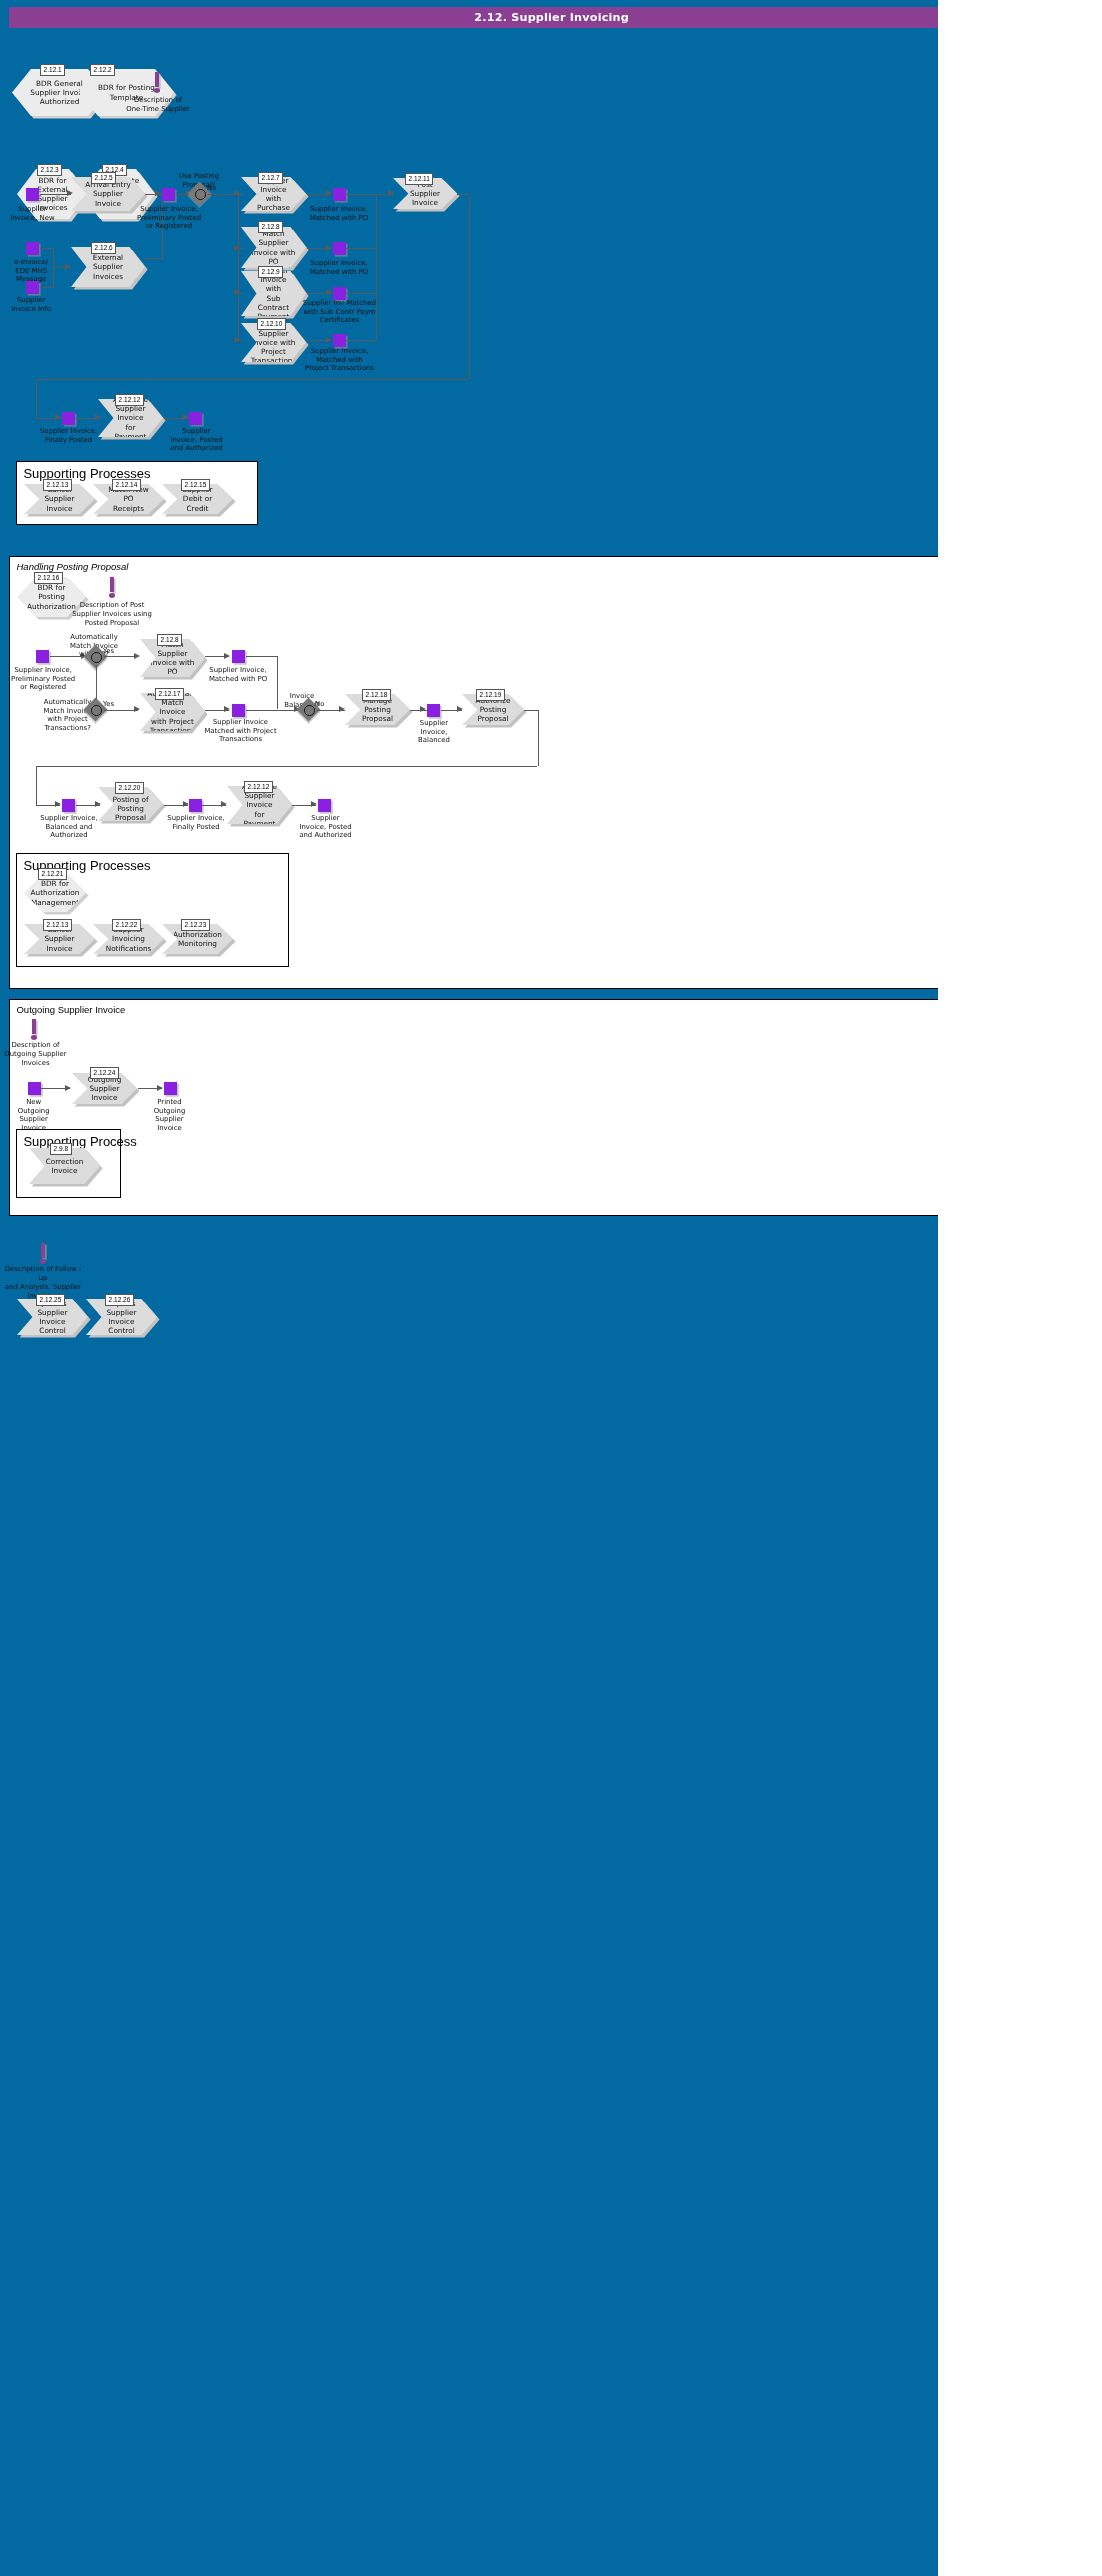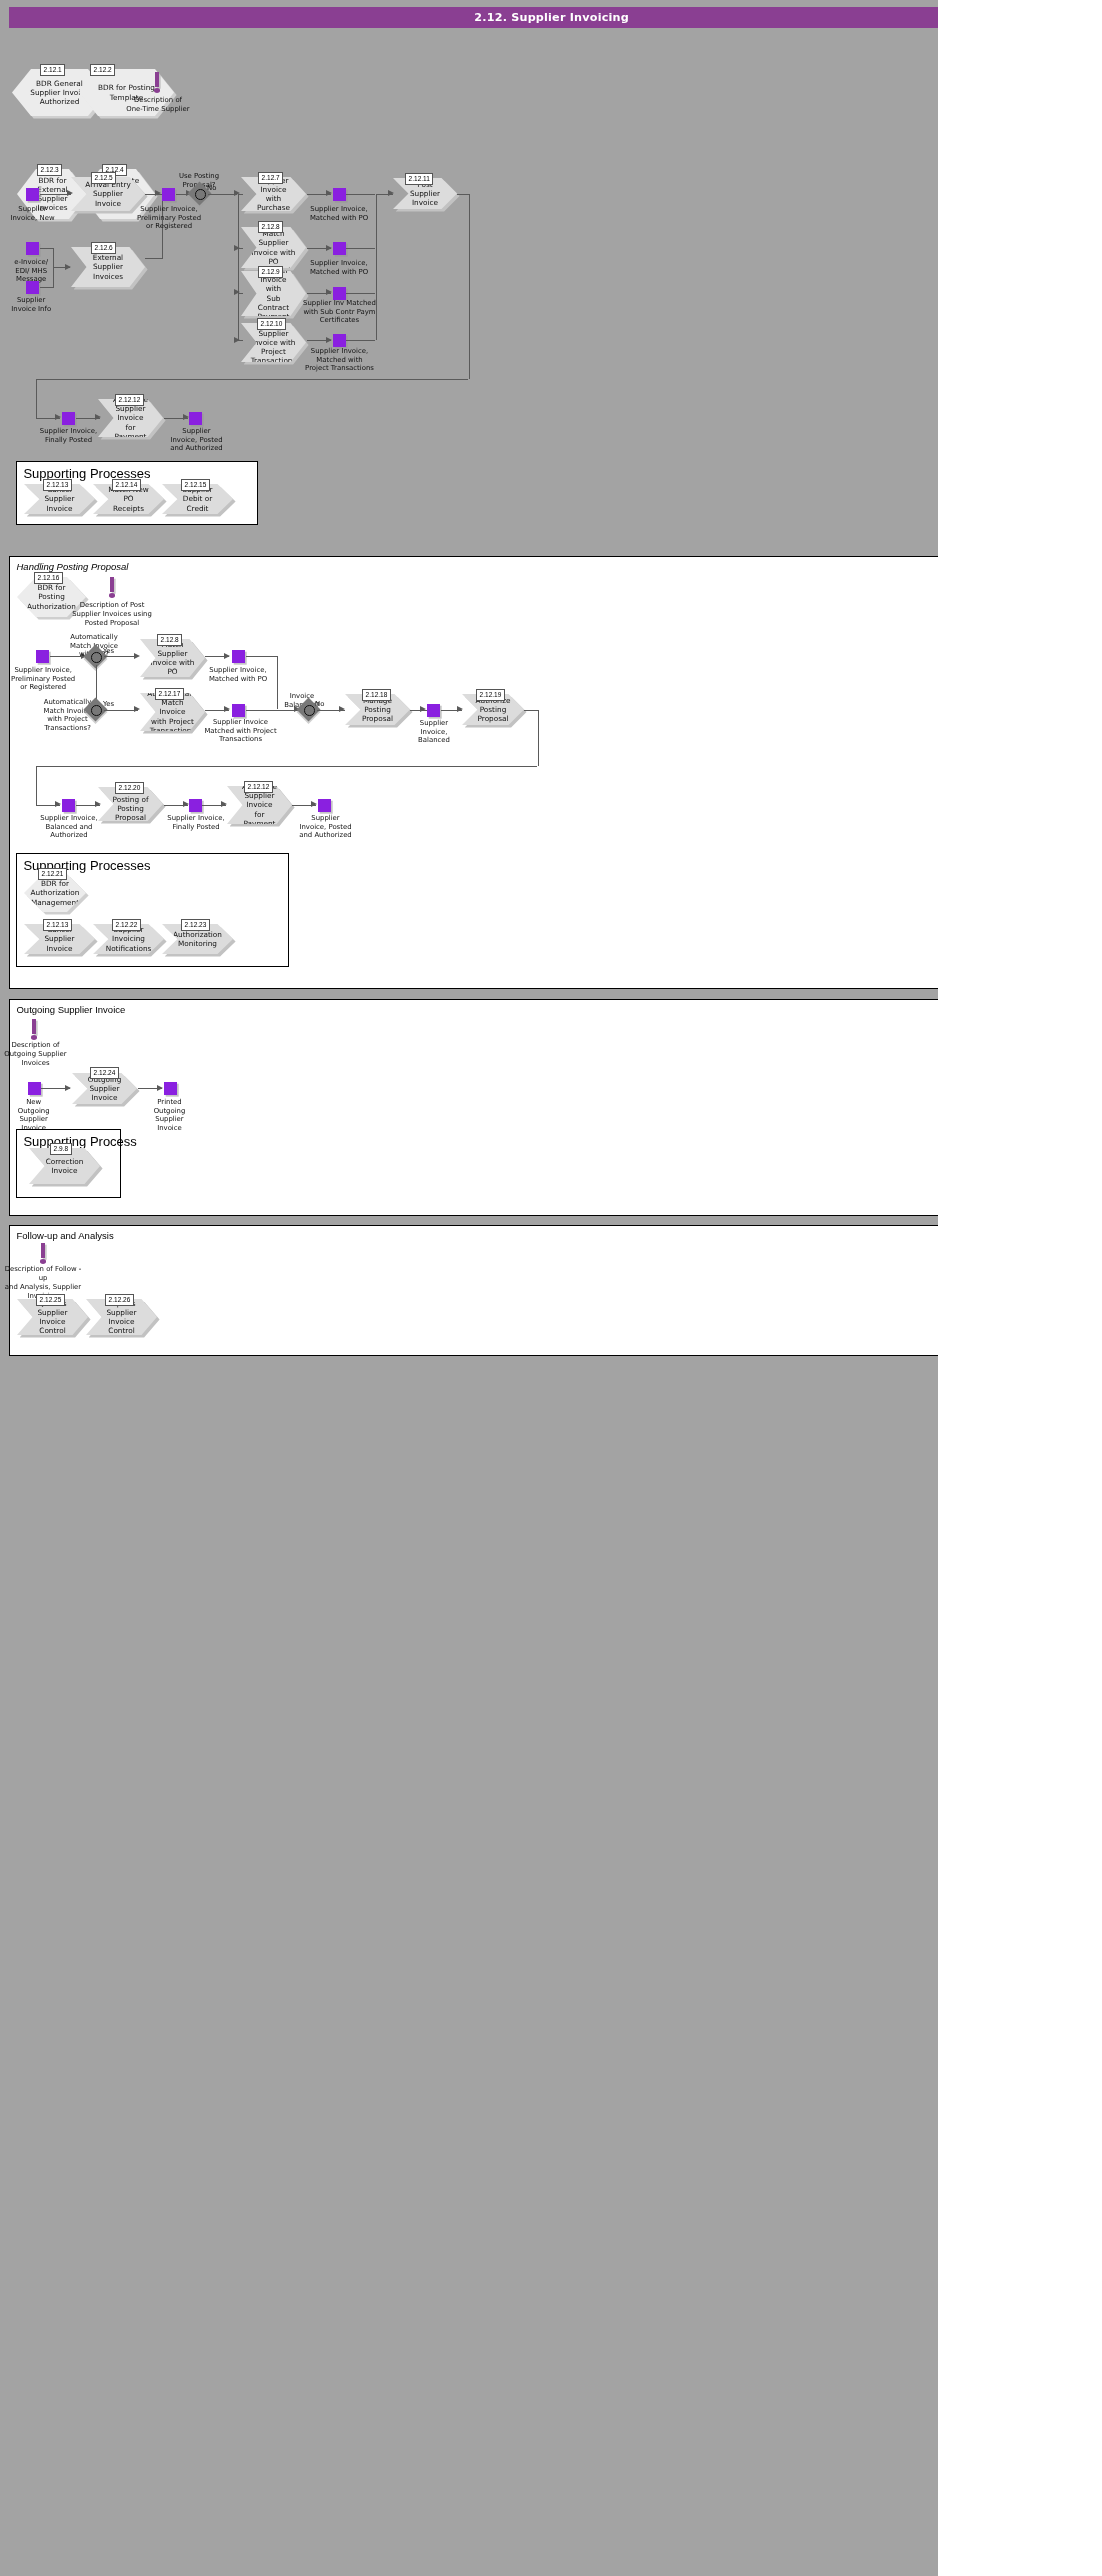--- a/index.html
+++ b/index.html
@@ -1,17 +1,17 @@
 <!DOCTYPE html>
 <html style="font-size:13.8px"><head>
 <meta charset="utf-8">
 <style>
   html,body{margin:0;padding:0;background:#ffffff;}
   body{font-family:"DejaVu Sans", sans-serif;}
-  #page{position:relative;width:938px;height:2576px;background:#a3a3a3;overflow:hidden;}
+  #page{position:relative;width:938px;height:2576px;background:#0369a1;overflow:hidden;}
 
   
   .titlebar{position:absolute;left:8.6px;top:6.9px;width:1086px;height:20.7px;
     background:#8a3f92;color:#fff;display:flex;align-items:center;justify-content:center;
     font-size:11.2px;font-weight:bold;letter-spacing:0.2px;}
 
   
   .group{position:absolute;border:0.9px solid #000;background:#fff;}
   .group>.glabel{position:absolute;left:6.9px;top:4.3px;font-size:9.5px;color:#000;
     font-family:"Liberation Sans", sans-serif;white-space:nowrap;}
@@ -562,23 +562,20 @@
   <div class="subgroup" style="left:15.5px;top:1129px;width:103px;height:67px;">
     <div class="glabel">Supporting Process</div>
   </div>
   <div class="proc-wrap" style="left:29px;top:1148px;width:71px;height:36px;">
     <div class="proc-shadow"></div>
     <div class="proc" style="left: 0px; top: 0px; width: 100%; height: 100%; white-space: pre-line;">Correction
 Invoice</div>
   </div>
   <div class="idbadge" style="left:50px;top:1143px;">2.9.8</div>
 
-  <div class="group" style="left:8.6px;top:1225px;width:1086px;height:129px;">
-    <div class="glabel">Follow-up and Analysis</div>
-  </div>
 
   <div class="docmark" style="left:38px;top:1243px;">
     <div class="bar"></div>
       <div class="dot"></div>
   </div>
   <div class="doclbl" style="left: 0px; top: 1265px; width: 86px; white-space: pre-line;">Description of Follow - up
 and Analysis, Supplier
 Invoicing</div>
 
   <div class="proc-wrap" style="left:17px;top:1299px;width:71px;height:36px;">

